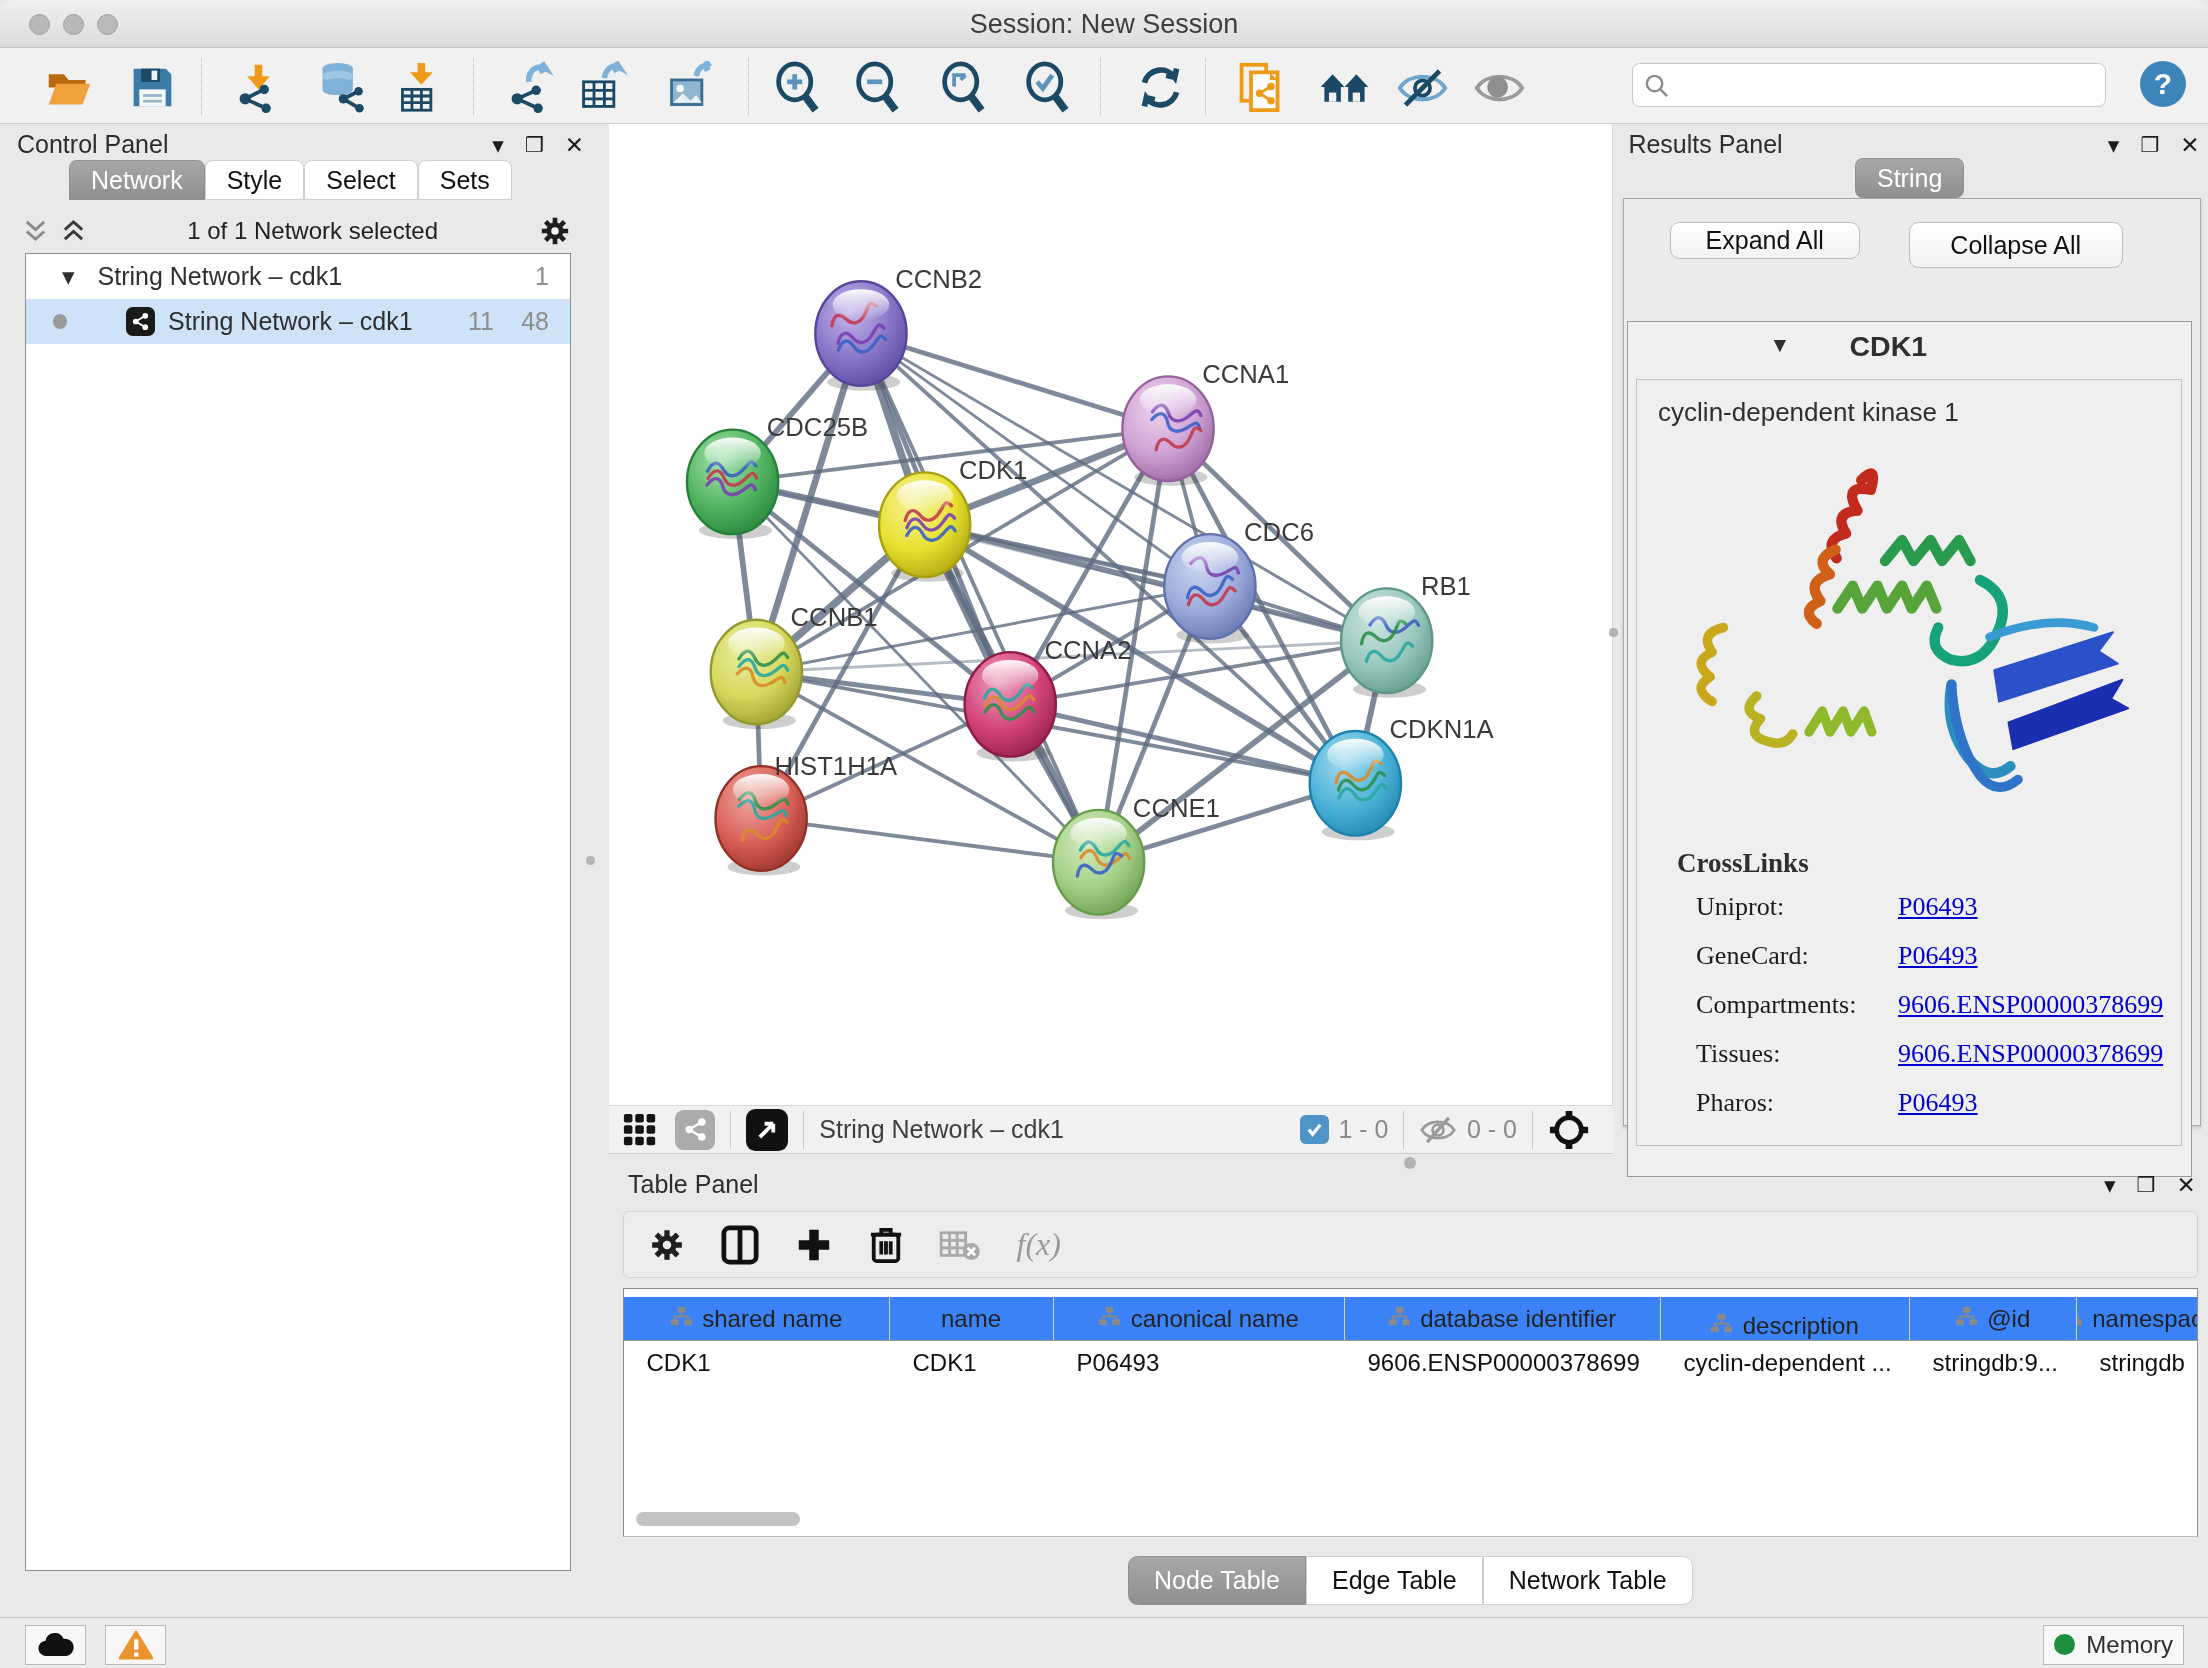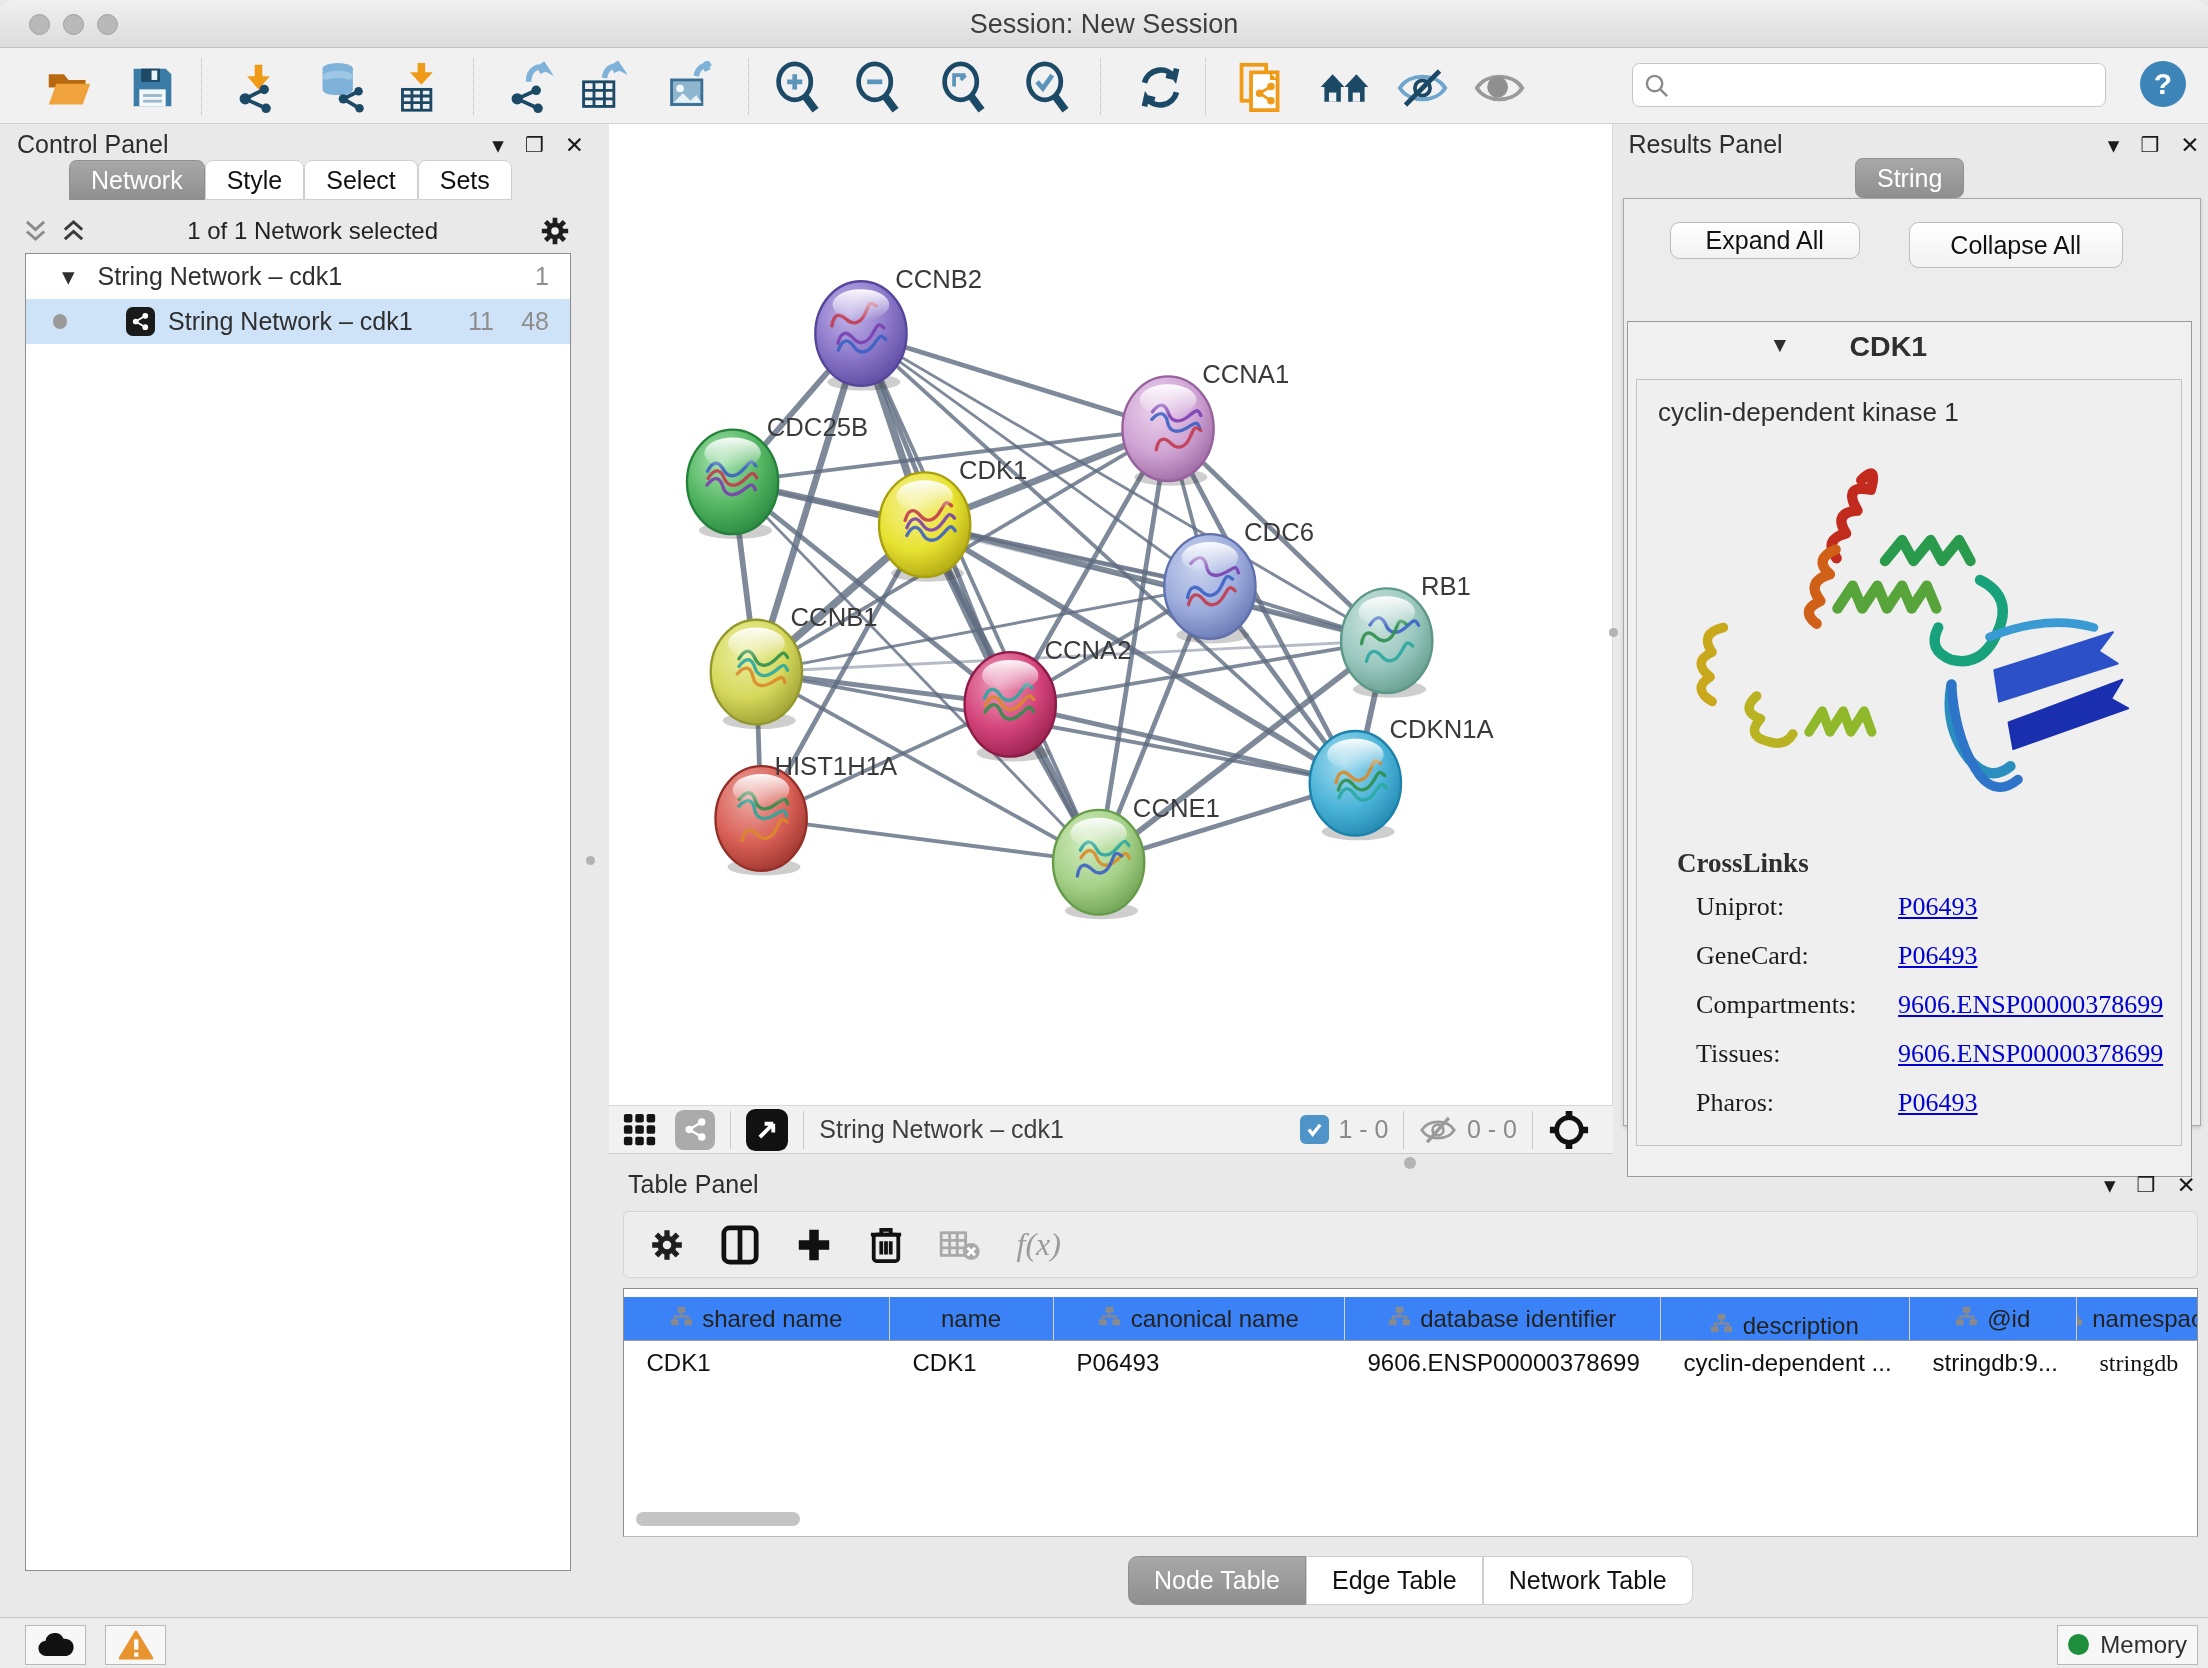--- a/index.html
+++ b/index.html
@@ -63,21 +63,21 @@
   #hscroll { position:absolute; left:23px; top:350px; width:164px; height:14.3px; border-radius:7.6px; background:#c4c4c4; }
   #tp-tabs { position:absolute; top:394px; left:515px; display:flex; }
   .bt-tab { height:49px; font-size:25px; display:flex; align-items:center; justify-content:center; background:#fff; border:1px solid #cfcfcf; color:#111; }
   .bt-tab.sel { background:linear-gradient(#a8a8a8,#8f8f8f); color:#fff; border-color:#8f8f8f; }
   .bt-tab:first-child { border-radius:9.5px 0 0 9.5px; }
   .bt-tab:last-child { border-radius:0 9.5px 9.5px 0; }
 
   
   #status-bar { left:0; top:1617px; width:2208px; height:51px; background:#ececec; border-top:1px solid #c6c6c6; }
   .sb-btn { position:absolute; top:6.7px; height:40px; background:#f7f7f7; border:1.9px solid #b9b9b9; display:flex; align-items:center; justify-content:center; }
-  #memory-btn { right:10px; width:141px; gap:11.4px; font-size:24px; }
+  #memory-btn { right:24px; width:141px; gap:11.4px; font-size:24px; }
   .dot-green { width:21px; height:21px; border-radius:50%; }
   .split-dot { width:8.6px; height:8.6px; border-radius:50%; background:#b3b3b3; position:absolute; }
 </style>
 </head>
 <body>
 
 <div id="titlebar" class="abs">
   <div class="light" style="left:28.5px"></div>
   <div class="light" style="left:63px"></div>
   <div class="light" style="left:97px"></div>
@@ -808,21 +808,21 @@
           <span>namespace</span>
         </div>
       </div>
     <div id="tp-row">
         <div class="td" style="width: 266px;">CDK1</div>
         <div class="td" style="width: 164px;">CDK1</div>
         <div class="td" style="width: 291px;">P06493</div>
         <div class="td" style="width: 316px;">9606.ENSP00000378699</div>
         <div class="td" style="width: 249px;">cyclin-dependent ...</div>
         <div class="td" style="width: 167px;">stringdb:9...</div>
-        <div class="td" style="width: 124px; font-family: Liberation Serif, serif;">stringdb</div>
+        <div class="td" style="width: 124px;">stringdb</div>
       </div>
   </div>
   <div id="hscroll"></div>
   <div id="tp-tabs">
       <div class="bt-tab sel" style="padding: 0px 25px;">Node Table</div>
       <div class="bt-tab" style="padding: 0px 25px;">Edge Table</div>
       <div class="bt-tab" style="padding: 0px 25px;">Network Table</div>
     </div>
 </div>
 

